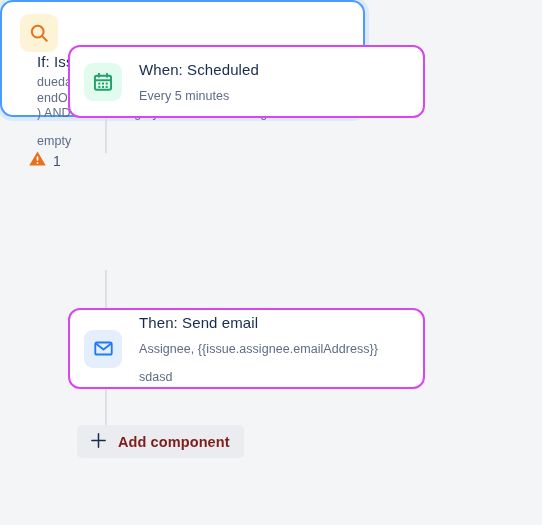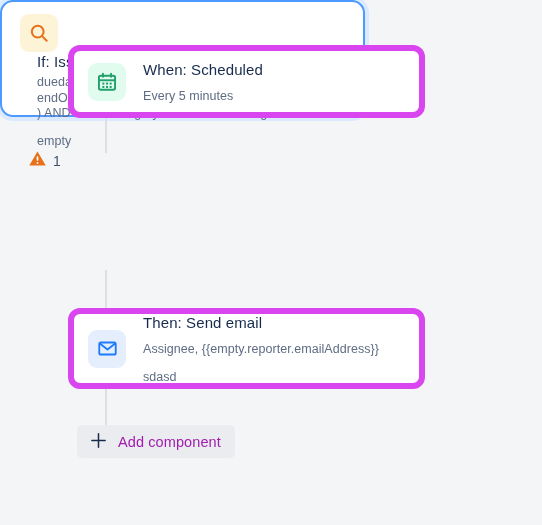--- a/index.html
+++ b/index.html
@@ -32,21 +32,21 @@
   .connector.c1 { top: 118px; height: 35px; }
   .connector.c2 { top: 270px; height: 38px; }
   .connector.c3 { top: 389px; height: 36px; }
 
   
   .card {
     position: absolute;
     left: 68px;
     width: 357px;
     background: #ffffff;
-    border: 6px solid #d946ef;
+    border: 2px solid #d946ef;
     border-radius: 12px;
     display: flex;
     align-items: flex-start;
     padding: 16px 14px 16px 14px;
   }
 
   .card-scheduled { top: 45px;  height: 73px; align-items: center; }
   .card-email     { top: 308px; height: 81px; align-items: center; }
 
   
@@ -127,22 +127,22 @@
     border-radius: 5px;
     display: flex;
     align-items: center;
     gap: 10px;
     padding: 0 14px 0 12px;
     cursor: pointer;
     font-family: "Liberation Sans", sans-serif;
   }
   .add-btn-label {
     font-size: 14.5px;
-    font-weight: 400;
-    color: #a21caf;
+    font-weight: 700;
+    color: #7f1d1d;
     letter-spacing: 0.1px;
   }
 </style>
 </head>
 <body>
 
 <div class="canvas">
 
   <div class="connector c1"></div>
   <div class="connector c2"></div>
@@ -196,21 +196,21 @@
 
   <div class="card card-email">
     <div class="icon-tile tile-blue">
       <svg width="21" height="21" viewBox="0 0 24 24" fill="none">
         <rect x="2.6" y="5.1" width="18.8" height="13.8" rx="1.9" stroke="#1D7AFC" stroke-width="2.1"></rect>
         <path d="M3.6 6.6L12 13.1L20.4 6.6" stroke="#1D7AFC" stroke-width="2.1" stroke-linecap="round" stroke-linejoin="round"></path>
       </svg>
     </div>
     <div class="card-body">
       <div class="card-title">Then: Send email</div>
-      <div class="card-sub">Assignee, {{empty.reporter.emailAddress}}</div>
+      <div class="card-sub">Assignee, {{issue.assignee.emailAddress}}</div>
       <div class="card-sub" style="margin-top:12px">sdasd</div>
     </div>
   </div>
 
   <button class="add-btn">
     <span>
       <svg width="19" height="19" viewBox="0 0 24 24">
         <path d="M12 3.6V20.4M3.6 12H20.4" stroke="#172B4D" stroke-width="1.9" stroke-linecap="round"></path>
       </svg>
     </span>

